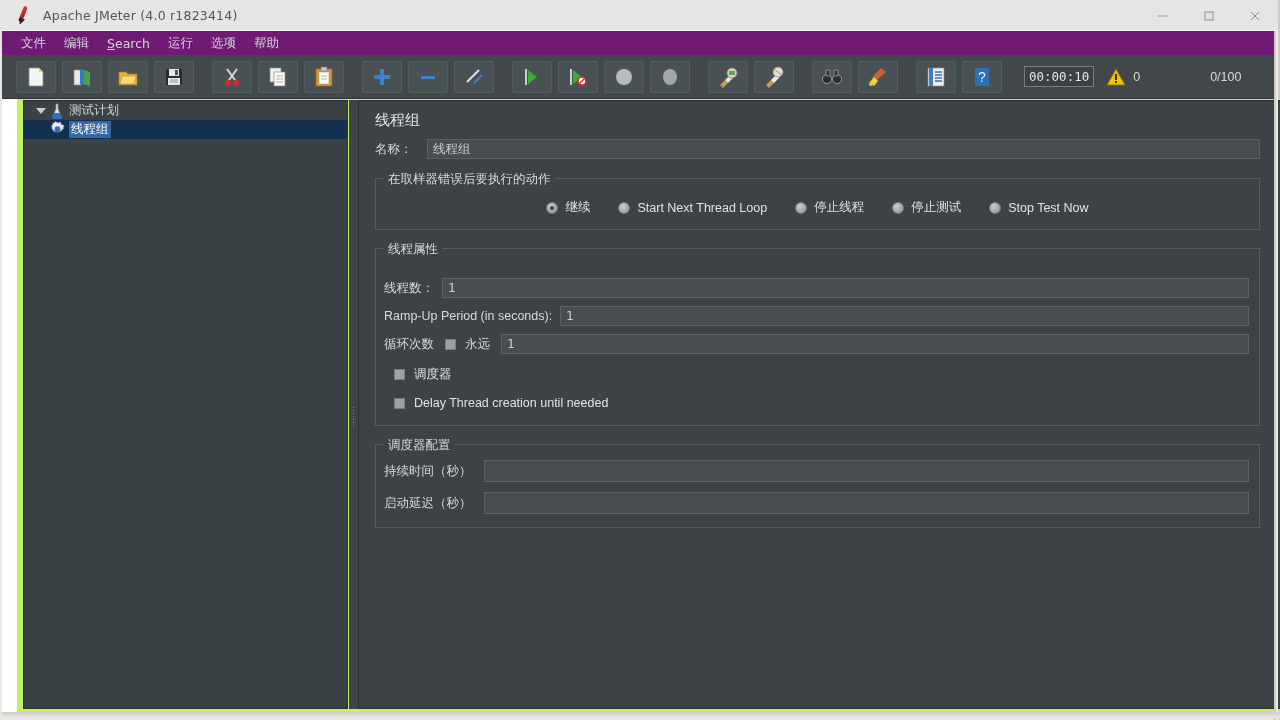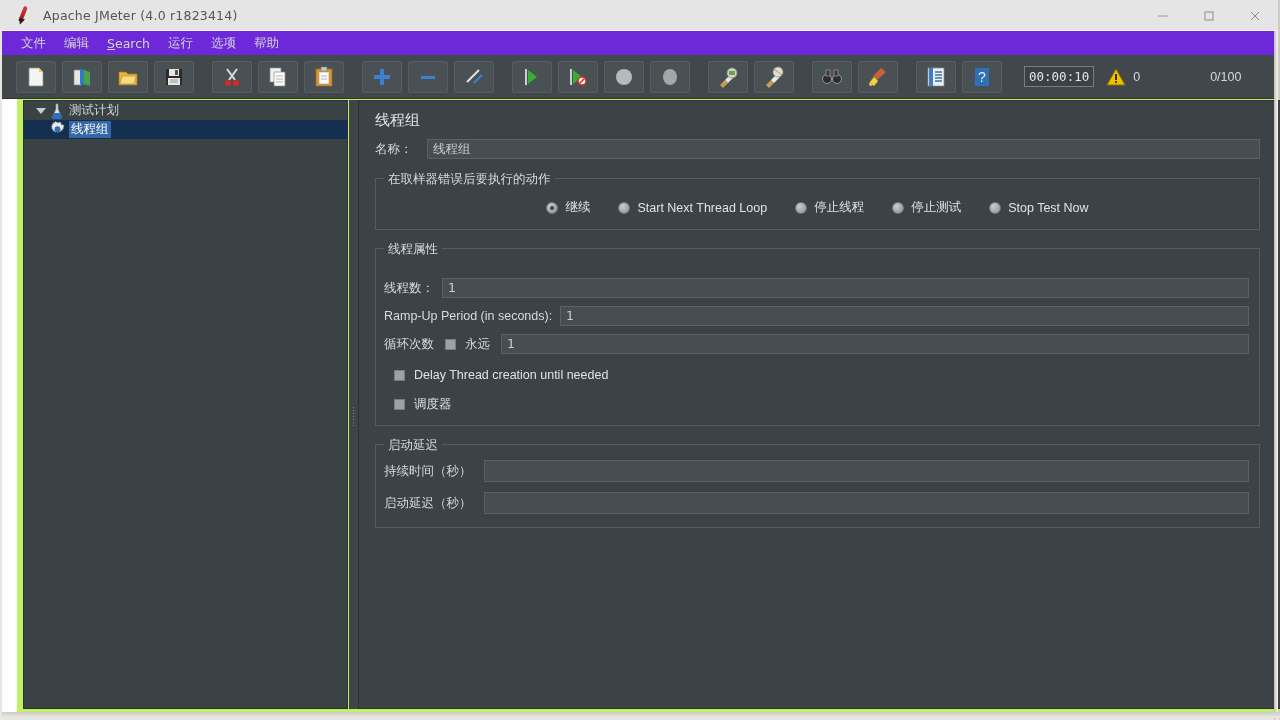--- a/index.html
+++ b/index.html
@@ -42,21 +42,21 @@
   }
   .win-controls { position:absolute; right:0; top:0; height:31px; display:flex; }
   .win-btn {
     width:46px; height:31px; display:flex; align-items:center; justify-content:center;
     color:#9a9a9a;
   }
   .win-btn svg { display:block; }
   
   .menubar {
     position:absolute; left:0; top:31px; width:1276px; height:24px;
-    background:#6d28d9; display:flex; align-items:center; padding-left:10px;
+    background:#701a75; display:flex; align-items:center; padding-left:10px;
   }
   .menu-item {
     font-size:12.5px; color:#d2d6d8; padding:3px 9px; cursor:default;
     font-family:"DejaVu Sans","Liberation Sans",sans-serif;
   }
   .menu-item u { text-decoration:underline; }
   
   .toolbar {
     position:absolute; left:0; top:55px; width:1276px; height:44px;
     background:#41474b; display:flex; align-items:center; padding-left:14px;
@@ -485,33 +485,33 @@
           <div class="tf">1</div>
         </div>
 
         <div class="gfield-row">
           <span class="form-label">循环次数</span>
           <span class="chk" style="margin-left:11px"></span>
           <span class="form-label" style="margin-left:9px">永远</span>
           <div class="tf" style="margin-left:11px">1</div>
         </div>
 
+        <div class="chk-row" style="padding-top:9px;padding-bottom:2px">
+          <span class="chk"></span>
+          <span class="chk-label">调度器</span>
+        </div>
+
         <div class="chk-row" style="padding-top:11px">
           <span class="chk"></span>
           <span class="chk-label">Delay Thread creation until needed</span>
         </div>
-
-        <div class="chk-row" style="padding-top:9px;padding-bottom:2px">
-          <span class="chk"></span>
-          <span class="chk-label">调度器</span>
-        </div>
       </div>
 
       <div class="group" style="margin-top:18px;padding:10px 10px 10px 8px">
-        <div class="group-legend">启动延迟</div>
+        <div class="group-legend">调度器配置</div>
 
         <div class="gfield-row" style="height:28px">
           <span class="form-label" style="width:100px">持续时间（秒）</span>
           <div class="tf" style="height:22px"></div>
         </div>
 
         <div class="gfield-row" style="height:28px;margin-top:4px">
           <span class="form-label" style="width:100px">启动延迟（秒）</span>
           <div class="tf" style="height:22px"></div>
         </div>

